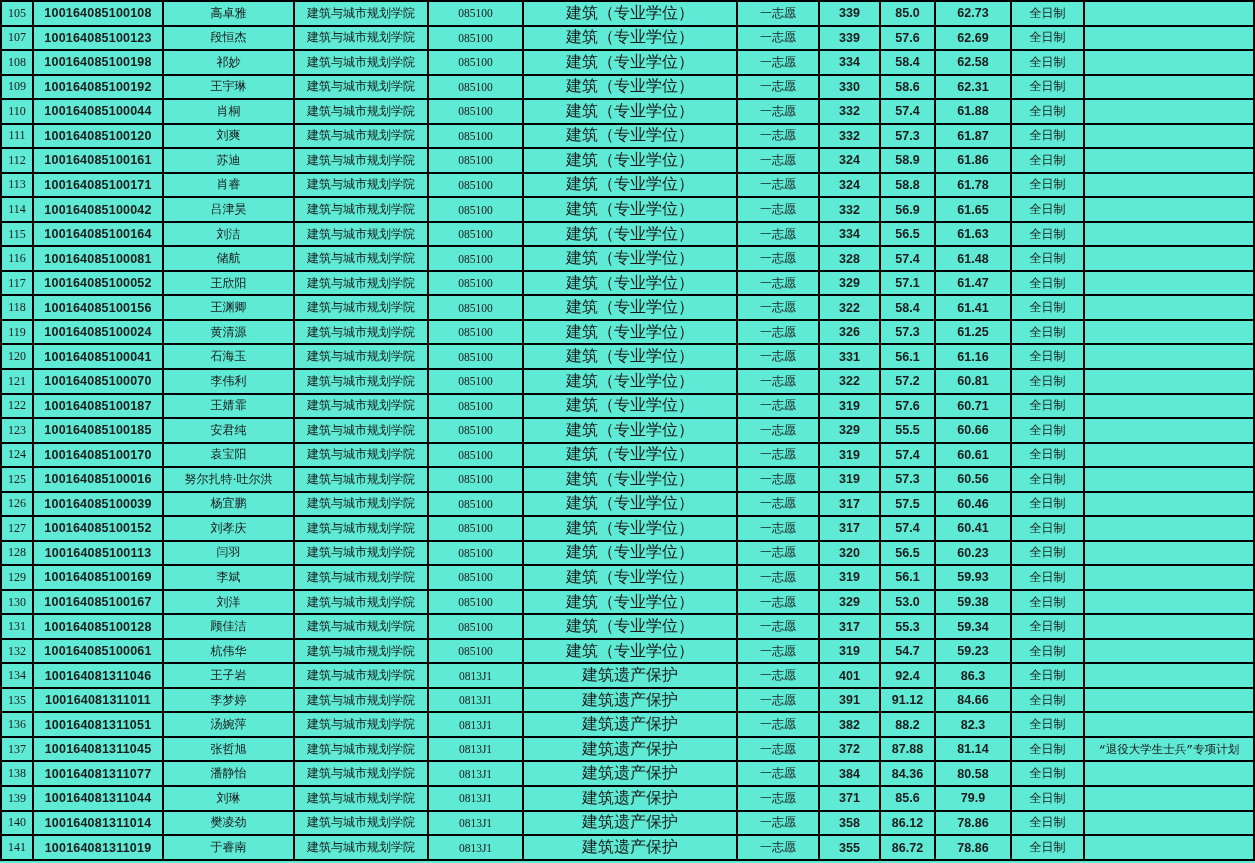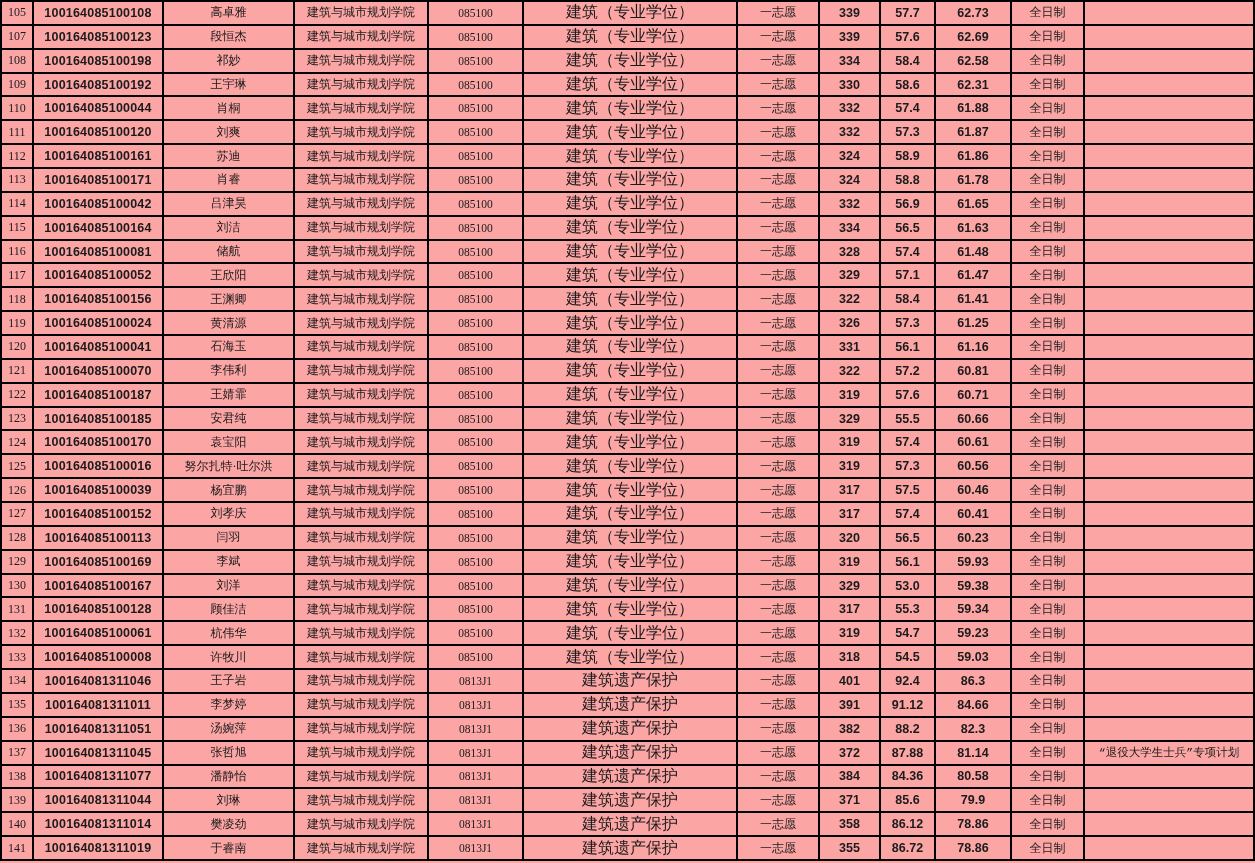--- a/index.html
+++ b/index.html
@@ -6,21 +6,21 @@
     margin: 0;
     padding: 0;
     background: #ffffff;
     width: 1255px;
     height: 863px;
     overflow: hidden;
   }
   .page {
     width: 1255px;
     height: 863px;
-    background: #fca5a5;
+    background: #5eead4;
   }
   table.results {
     border-collapse: collapse;
     table-layout: fixed;
     width: 1253px;
     height: 861px;
     margin: 0;
   }
   table.results td {
     border: 2px solid #000000;
@@ -68,21 +68,21 @@
     <tbody id="table-body">
         <tr>
           <td class="c-no">105</td>
           <td class="c-id">100164085100108</td>
           <td class="c-name">高卓雅</td>
           <td class="c-college">建筑与城市规划学院</td>
           <td class="c-code">085100</td>
           <td class="c-major">建筑（专业学位）</td>
           <td class="c-vol">一志愿</td>
           <td class="c-s1 va-top">339</td>
-          <td class="c-s2 va-top">57.7</td>
+          <td class="c-s2 va-top">85.0</td>
           <td class="c-s3 va-low">62.73</td>
           <td class="c-mode">全日制</td>
           <td class="c-remark"></td>
         </tr>
         <tr>
           <td class="c-no">107</td>
           <td class="c-id">100164085100123</td>
           <td class="c-name">段恒杰</td>
           <td class="c-college">建筑与城市规划学院</td>
           <td class="c-code">085100</td>
@@ -434,34 +434,20 @@
           <td class="c-no">132</td>
           <td class="c-id">100164085100061</td>
           <td class="c-name">杭伟华</td>
           <td class="c-college">建筑与城市规划学院</td>
           <td class="c-code">085100</td>
           <td class="c-major">建筑（专业学位）</td>
           <td class="c-vol">一志愿</td>
           <td class="c-s1 va-top">319</td>
           <td class="c-s2 va-low">54.7</td>
           <td class="c-s3 va-low">59.23</td>
-          <td class="c-mode">全日制</td>
-          <td class="c-remark"></td>
-        </tr>
-        <tr>
-          <td class="c-no">133</td>
-          <td class="c-id">100164085100008</td>
-          <td class="c-name">许牧川</td>
-          <td class="c-college">建筑与城市规划学院</td>
-          <td class="c-code">085100</td>
-          <td class="c-major">建筑（专业学位）</td>
-          <td class="c-vol">一志愿</td>
-          <td class="c-s1 va-top">318</td>
-          <td class="c-s2 va-low">54.5</td>
-          <td class="c-s3 va-low">59.03</td>
           <td class="c-mode">全日制</td>
           <td class="c-remark"></td>
         </tr>
         <tr>
           <td class="c-no">134</td>
           <td class="c-id">100164081311046</td>
           <td class="c-name">王子岩</td>
           <td class="c-college">建筑与城市规划学院</td>
           <td class="c-code">0813J1</td>
           <td class="c-major">建筑遗产保护</td>

